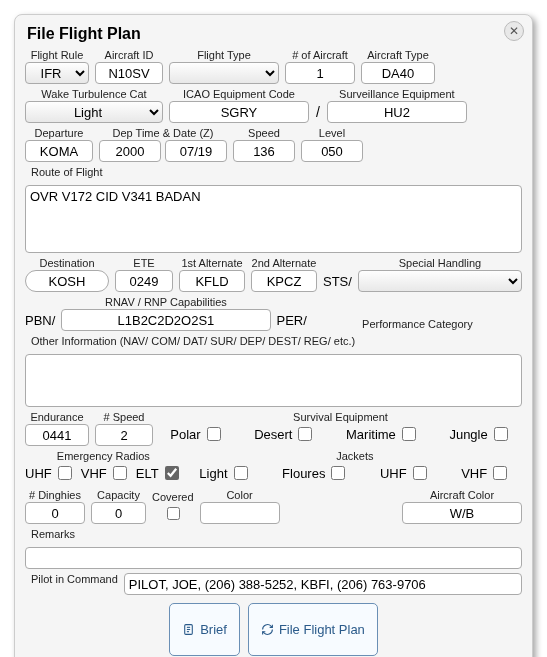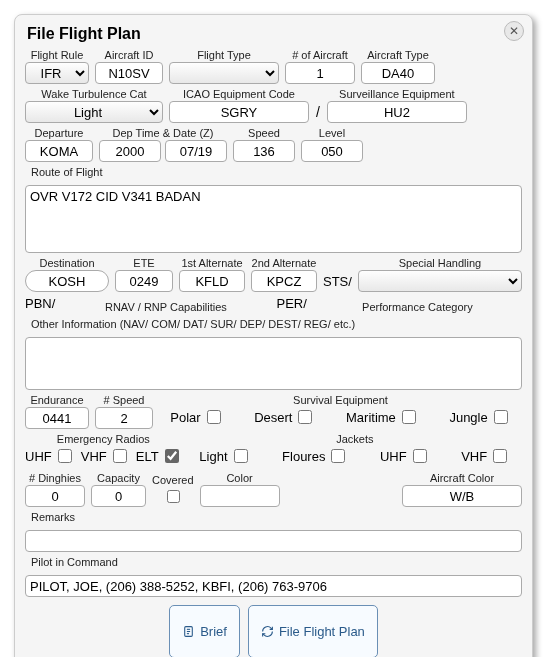--- a/index.html
+++ b/index.html
@@ -209,20 +209,21 @@
     <div class="field" style="flex:1">
       <label>Special Handling</label>
       <select style="width:100%"><option></option></select>
     </div>
   </div>
 
   <div class="row">
     <div class="prefix">PBN/</div>
     <div class="field" style="flex:1">
       <label>RNAV / RNP Capabilities</label>
+      <input type="text" style="width: 100%;" value="L1B2C2D2O2S1">
     </div>
     <div class="prefix">PER/</div>
     <div class="field" style="flex:1">
       <label>Performance Category</label>
     </div>
   </div>
 
   <div class="row" style="flex-direction:column;align-items:stretch">
     <label class="lbl" style="align-self:flex-start;margin-left:6px">Other Information (NAV/ COM/ DAT/ SUR/ DEP/ DEST/ REG/ etc.)</label>
     <textarea class="fullrow left" rows="3" style=""></textarea>
@@ -323,21 +324,21 @@
       <label>Aircraft Color</label>
       <input type="text" style="width: 120px;" value="W/B">
     </div>
   </div>
 
   <div class="row" style="flex-direction:column;align-items:stretch">
     <label class="lbl" style="align-self:flex-start;margin-left:6px">Remarks</label>
     <input type="text" class="fullrow left" value="" style="">
   </div>
 
-  <div class="row" style="flex-direction:column;align-items:stretch">
+  <div class="row" style="flex-direction:row;align-items:stretch">
     <label class="lbl" style="align-self:flex-start;margin-left:6px">Pilot in Command</label>
     <input type="text" class="fullrow left" style="text-align: left;" value="PILOT, JOE, (206) 388-5252, KBFI, (206) 763-9706">
   </div>
 
   <div class="btn-row">
     <button class="action-btn">
       <svg class="icon-svg" viewBox="0 0 24 24" fill="none" stroke="#2a5a8a" stroke-width="2">
           <rect x="5" y="3" width="14" height="18" rx="2"></rect>
           <line x1="9" y1="8" x2="15" y2="8"></line>
           <line x1="9" y1="12" x2="15" y2="12"></line>

